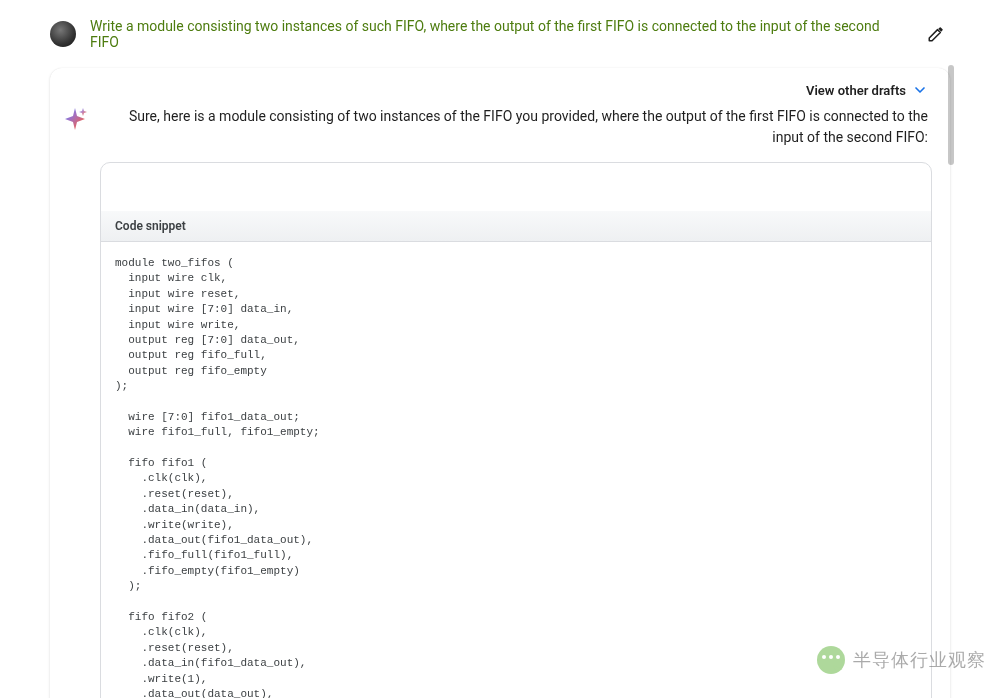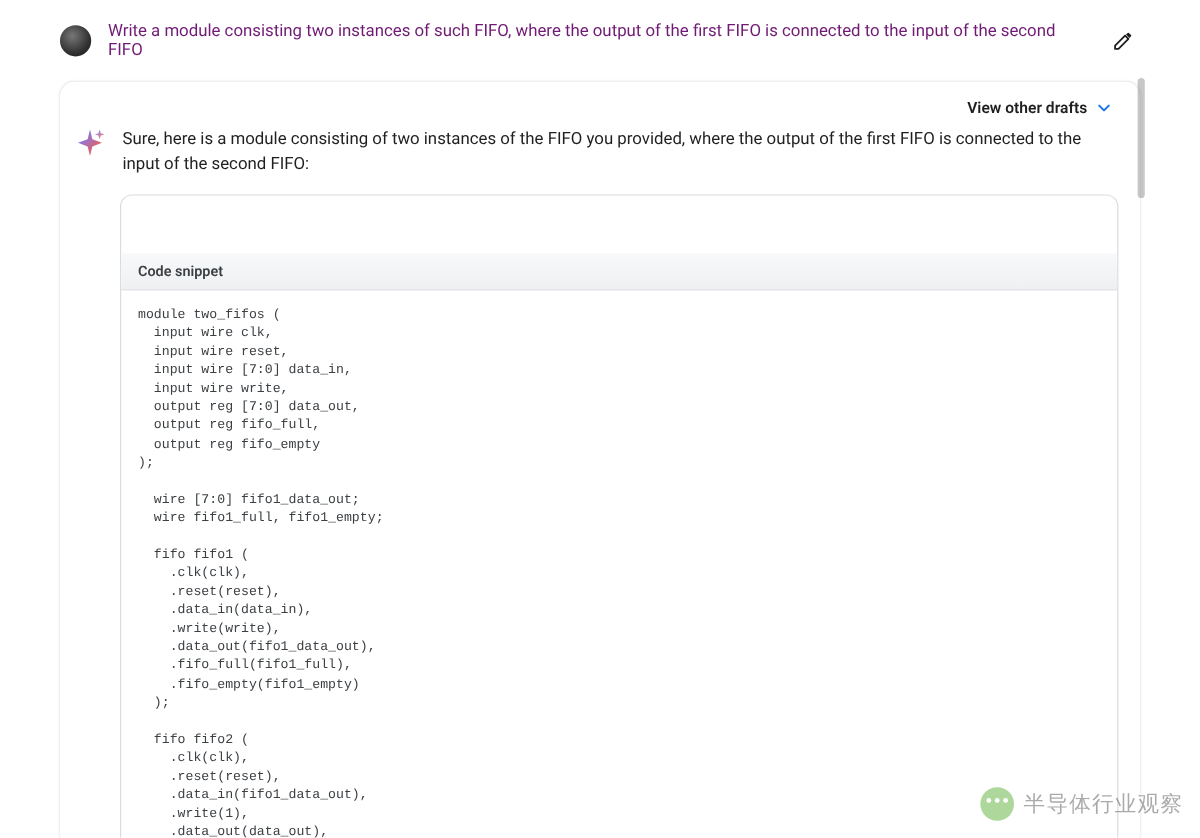--- a/index.html
+++ b/index.html
@@ -22,21 +22,21 @@
   }
   .user-avatar {
     width: 26px; height: 26px;
     border-radius: 50%;
     background: radial-gradient(circle at 40% 35%, #777 0%, #333 60%, #111 100%);
     flex: 0 0 auto;
   }
   .user-text {
     flex: 1;
     font-size: 14px;
-    color: #701a75;
+    color: #4d7c0f;
   }
   .edit-btn {
     width: 28px; height: 28px;
     display: flex; align-items: center; justify-content: center;
     cursor: pointer;
     border-radius: 50%;
   }
   .answer-card {
     background: #fff;
     border-radius: 12px;
@@ -54,20 +54,21 @@
   }
   .drafts-label {
     font-size: 13px;
     font-weight: 600;
     color: #1f1f1f;
   }
   .answer-body {
     display: flex;
     gap: 14px;
     padding: 0 22px 0 12px;
+    text-align: right;
   }
   .spark-icon {
     width: 26px; height: 26px; flex: 0 0 auto;
     position: relative;
   }
   .answer-text {
     font-size: 14px;
     color: #1f1f1f;
     line-height: 1.5;
   }
@@ -93,21 +94,21 @@
   .code-pre {
     font-family: "SFMono-Regular", Consolas, "Liberation Mono", Menlo, monospace;
     font-size: 11px;
     line-height: 1.4;
     color: #3c4043;
     white-space: pre;
   }
   .watermark {
     position: absolute;
     right: 14px;
-    bottom: 14px;
+    bottom: 24px;
     display: flex;
     align-items: center;
     gap: 8px;
     opacity: 0.55;
     pointer-events: none;
   }
   .wm-text {
     font-size: 18px;
     color: #666;
     letter-spacing: 1px;

